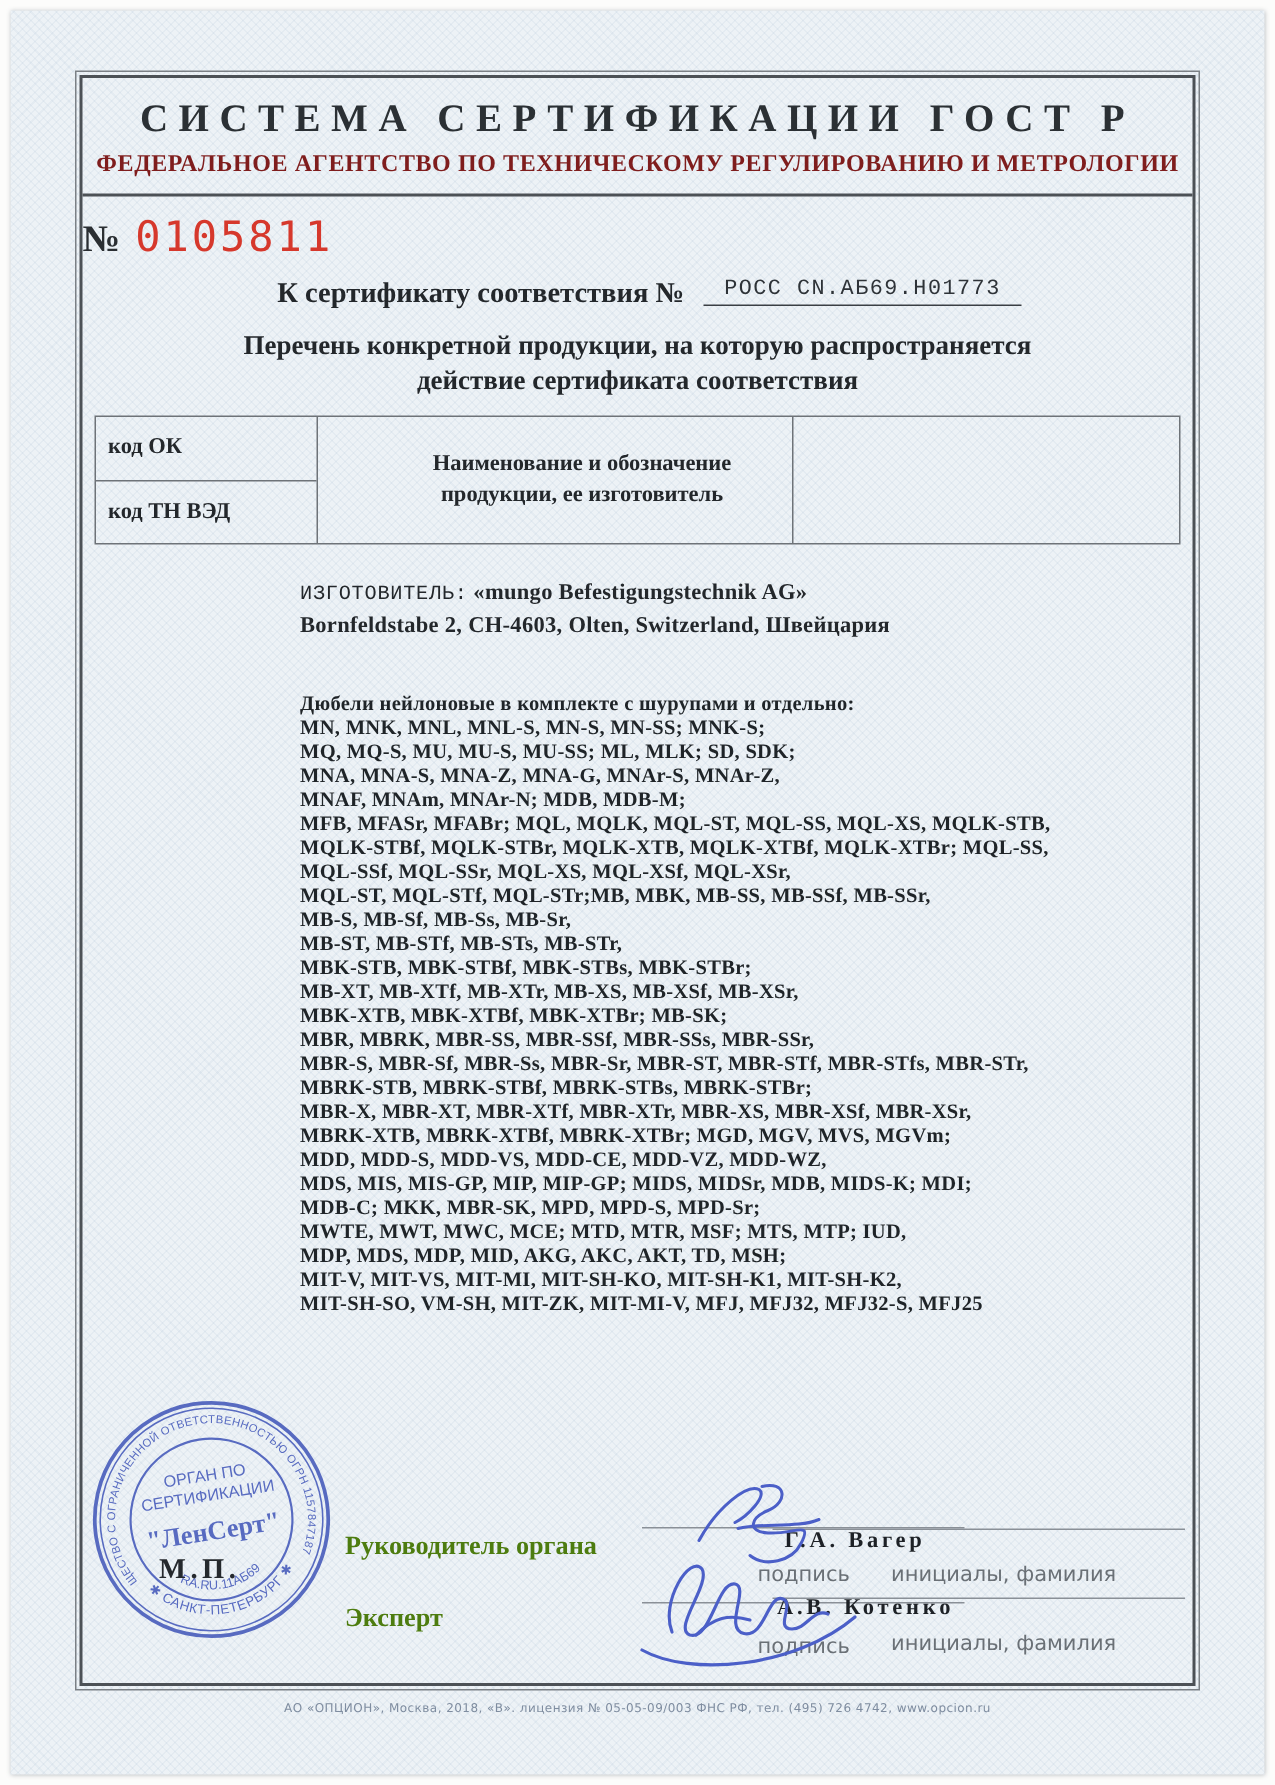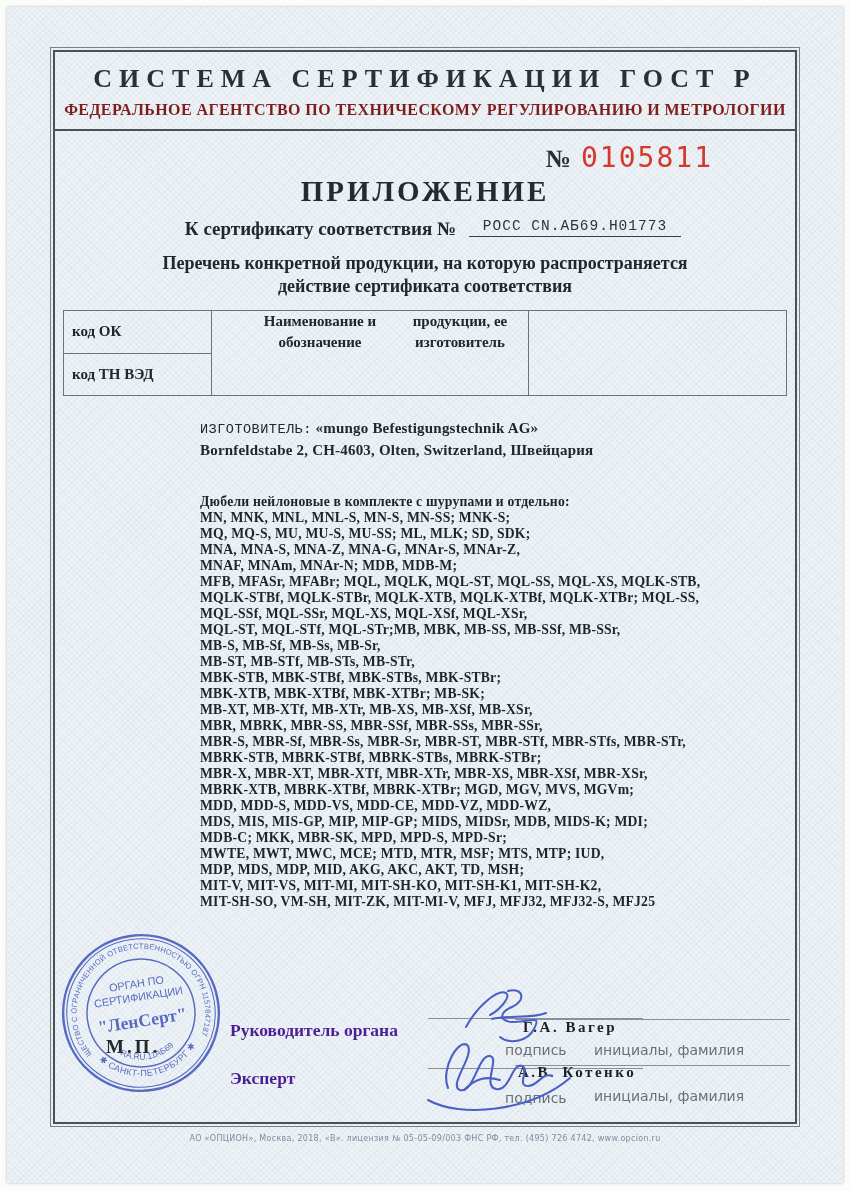--- a/index.html
+++ b/index.html
@@ -23,54 +23,54 @@
   }
   .frame-inner{
     position:absolute; left:2px; top:2px; right:2px; bottom:2px;
     border:2px solid #4c5156;
   }
   
   .hdr{ padding:12px 8px 10px 8px; border-bottom:2px solid #4c5156; text-align:center;}
   .hdr-title{ font-size:26px; font-weight:bold; letter-spacing:7px; color:#2b3034; }
   .hdr-sub{ font-size:16px; font-weight:bold; letter-spacing:.4px; margin-top:7px; color:#7f1d1d;}
   
-  .serial-row{ text-align:right; padding-right:82px; margin-top:10px; height:34px;padding-left:47px;}
+  .serial-row{ text-align:left; padding-right:82px; margin-top:10px; height:34px;}
   .serial-prefix{ font-size:25px; font-weight:bold; color:#2a2e32; margin-right:10px;}
   .serial-number{ font-family:"DejaVu Sans Mono", monospace; font-size:28px; letter-spacing:2px; color:#d6382c;}
   
   .doc-title{ text-align:center; font-size:29px; font-weight:bold; letter-spacing:3px; margin-top:0px; color:#26292d;}
   .cert-line{ text-align:center; margin-top:10px; font-size:19px; font-weight:bold;padding-left:16px;}
   .cert-number{
     display:inline-block; font-family:"Liberation Mono", monospace; font-weight:normal;
     font-size:14.5px; letter-spacing:1px; border-bottom:1.2px solid #3a3f44;
     padding:0 14px 2px 14px; margin-left:8px; vertical-align:5px; color:#2e3338;
   }
   .subtitle{ text-align:center; font-size:18px; font-weight:bold; line-height:23px; margin-top:12px;}
   
   .tbl{
     margin:12px 8px 0 8px; border:1px solid #6e7378;
     display:grid; grid-template-columns:148px 281px auto; height:84px;gap:36px;
   }
   .tbl-c1{ border-right:1px solid #6e7378; display:flex; flex-direction:column;}
   .tbl-c1 > div{ flex:1; display:flex; align-items:center; padding-left:8px; font-size:15px; font-weight:bold;}
   .tbl-c1 > div:first-child{ border-bottom:1px solid #6e7378;}
   .tbl-c2{ border-right:1px solid #6e7378;}
-  .tbl-c2,.tbl-c3{ display:flex; flex-direction:row; justify-content:center; text-align:center;
+  .tbl-c2,.tbl-c3{ display:flex; flex-direction:column; justify-content:center; text-align:center;
     font-size:15px; font-weight:bold; line-height:21px;}
   
   .content{ margin:22px 40px 0 145px;}
   .man-line{ font-size:15px; line-height:21px;}
   .man-label{ font-family:"Liberation Mono", monospace; font-size:13.5px; letter-spacing:.5px; font-weight:normal;}
   .man-name,.man-addr{ font-weight:bold; letter-spacing:.2px;}
   .products{ margin-top:33px; font-size:13.7px; font-weight:bold; line-height:16px; letter-spacing:.2px; color:#1f2428;}
   .products .intro{ margin-bottom:0;}
   
   .stamp{ position:absolute; left:58px; top:930px; width:166px; height:166px; opacity:.88;}
   .mp-mark{ position:absolute; left:106px; top:1036px; font-size:19px; font-weight:bold; letter-spacing:3px; color:#25292d;}
-  .sig-label{ position:absolute; font-size:17.5px; font-weight:bold; color:#4c1d95;}
+  .sig-label{ position:absolute; font-size:17.5px; font-weight:bold; color:#4d7c0f;}
   .sig-line{ position:absolute; border-bottom:1px solid #8a9097;}
   .sig-caption{ position:absolute; font-family:"DejaVu Sans", sans-serif; font-size:14px; color:#6a7076;}
   .sig-name{ position:absolute; font-family:Liberation Serif, serif; font-weight:bold; font-size:15px; letter-spacing:2.5px; color:#1d2126;}
   .sig-ink{ position:absolute; pointer-events:none;}
   
   .footer-print{
     position:absolute; left:0; right:0; top:1134px; text-align:center;
     font-family:"DejaVu Sans", sans-serif; font-size:8px; letter-spacing:.3px; color:#7f8da0;
   }
 </style>
@@ -84,21 +84,20 @@
 
     <div class="hdr">
       <div class="hdr-title">СИСТЕМА СЕРТИФИКАЦИИ ГОСТ Р</div>
       <div class="hdr-sub">ФЕДЕРАЛЬНОЕ АГЕНТСТВО ПО ТЕХНИЧЕСКОМУ РЕГУЛИРОВАНИЮ И МЕТРОЛОГИИ</div>
     </div>
 
     <div class="serial-row">
       <span class="serial-prefix">№</span><span class="serial-number">0105811</span>
     </div>
 
-    <div class="doc-title">ПРИЛОЖЕНИЕ</div>
 
     <div class="cert-line">
       <span>К сертификату соответствия №</span>
       <span class="cert-number">РОСС CN.АБ69.H01773</span>
     </div>
 
     <div class="subtitle">
       <div>Перечень конкретной продукции,  на которую распространяется</div>
       <div>действие сертификата соответствия</div>
     </div>
@@ -130,22 +129,22 @@
             <div>MQ, MQ-S, MU, MU-S, MU-SS; ML, MLK; SD, SDK;</div>
             <div>MNA, MNA-S, MNA-Z, MNA-G, MNAr-S, MNAr-Z,</div>
             <div>MNAF, MNAm, MNAr-N; MDB, MDB-M;</div>
             <div>MFB, MFASr, MFABr; MQL, MQLK, MQL-ST, MQL-SS, MQL-XS, MQLK-STB,</div>
             <div>MQLK-STBf, MQLK-STBr, MQLK-XTB, MQLK-XTBf, MQLK-XTBr; MQL-SS,</div>
             <div>MQL-SSf, MQL-SSr, MQL-XS, MQL-XSf, MQL-XSr,</div>
             <div>MQL-ST, MQL-STf, MQL-STr;MB, MBK, MB-SS, MB-SSf, MB-SSr,</div>
             <div>MB-S, MB-Sf, MB-Ss, MB-Sr,</div>
             <div>MB-ST, MB-STf, MB-STs,  MB-STr,</div>
             <div>MBK-STB, MBK-STBf, MBK-STBs, MBK-STBr;</div>
+            <div>MB-XT, MB-XTf, MB-XTr, MB-XS, MB-XSf, MB-XSr,</div>
             <div>MBK-XTB, MBK-XTBf, MBK-XTBr; MB-SK;</div>
-            <div>MB-XT, MB-XTf, MB-XTr, MB-XS, MB-XSf, MB-XSr,</div>
             <div>MBR, MBRK, MBR-SS, MBR-SSf, MBR-SSs, MBR-SSr,</div>
             <div>MBR-S, MBR-Sf, MBR-Ss, MBR-Sr, MBR-ST, MBR-STf, MBR-STfs, MBR-STr,</div>
             <div>MBRK-STB, MBRK-STBf, MBRK-STBs, MBRK-STBr;</div>
             <div>MBR-X, MBR-XT, MBR-XTf, MBR-XTr, MBR-XS,  MBR-XSf, MBR-XSr,</div>
             <div>MBRK-XTB, MBRK-XTBf, MBRK-XTBr; MGD, MGV, MVS, MGVm;</div>
             <div>MDD, MDD-S, MDD-VS, MDD-CE, MDD-VZ, MDD-WZ,</div>
             <div>MDS, MIS, MIS-GP, MIP, MIP-GP; MIDS, MIDSr, MDB, MIDS-K; MDI;</div>
             <div>MDB-C; MKK, MBR-SK, MPD, MPD-S, MPD-Sr;</div>
             <div>MWTE, MWT, MWC, MCE; MTD, MTR, MSF; MTS, MTP; IUD,</div>
             <div>MDP, MDS, MDP, MID, AKG, AKC, AKT, TD, MSH;</div>

